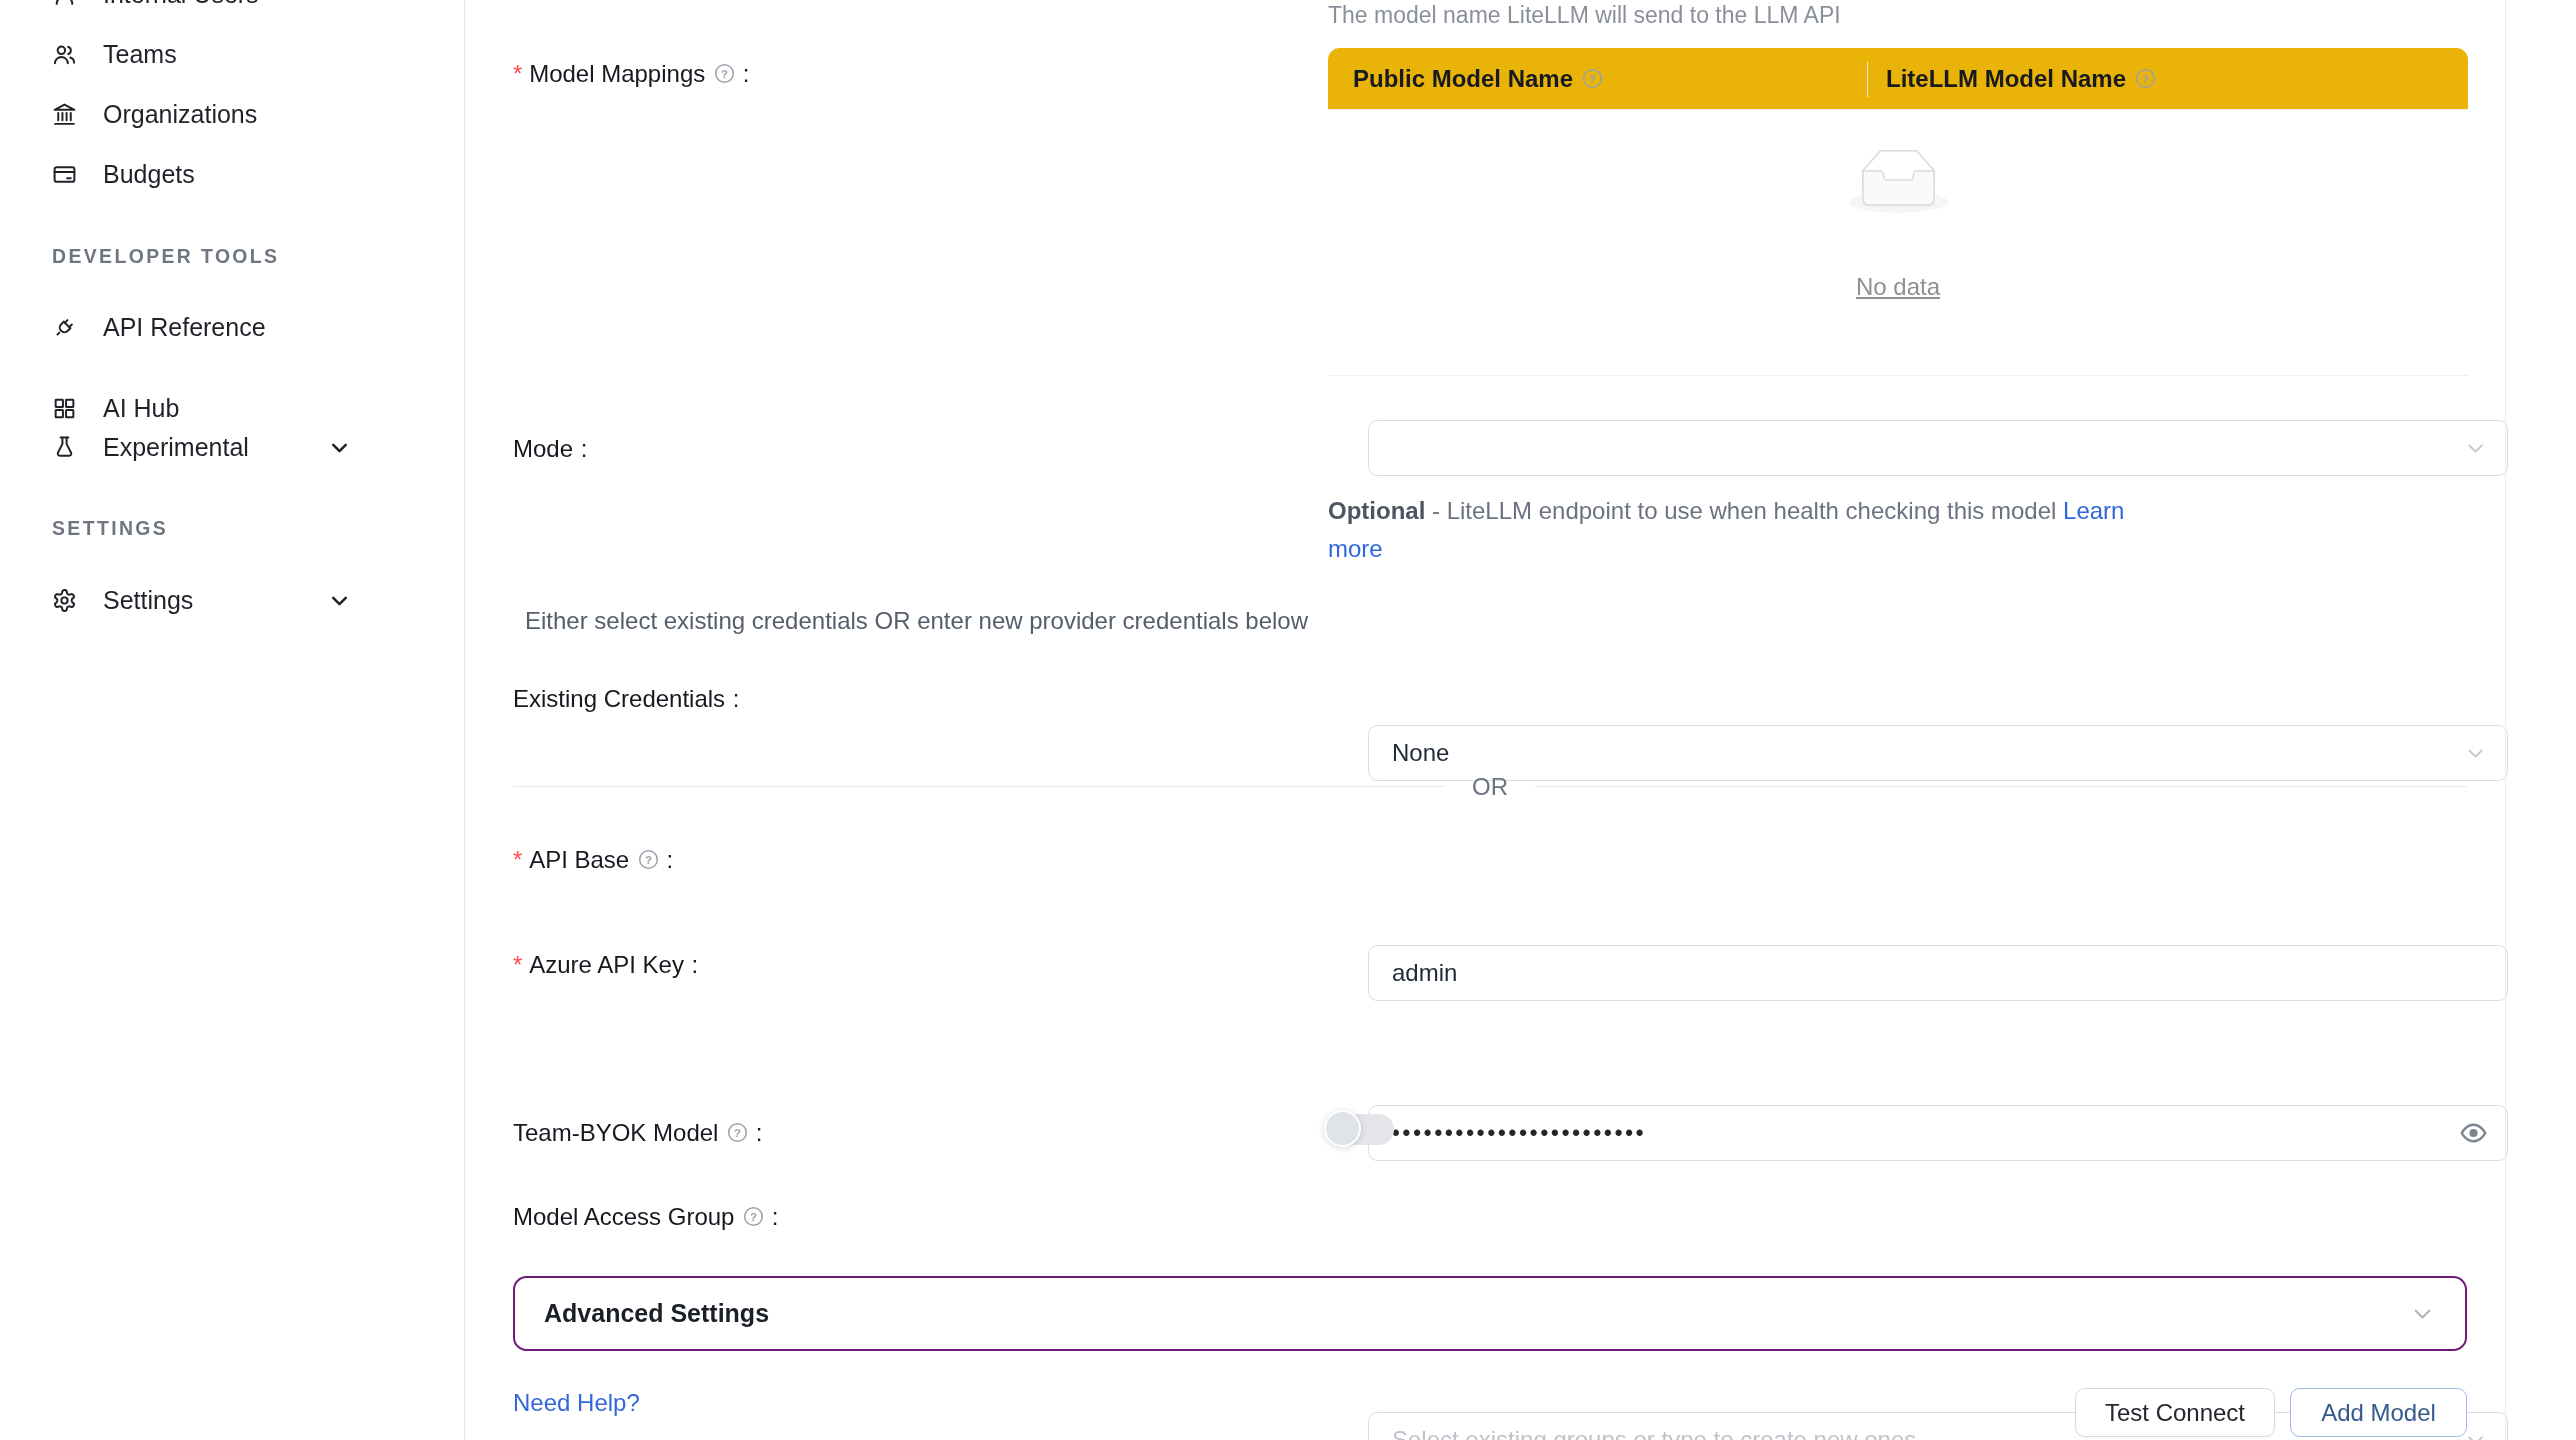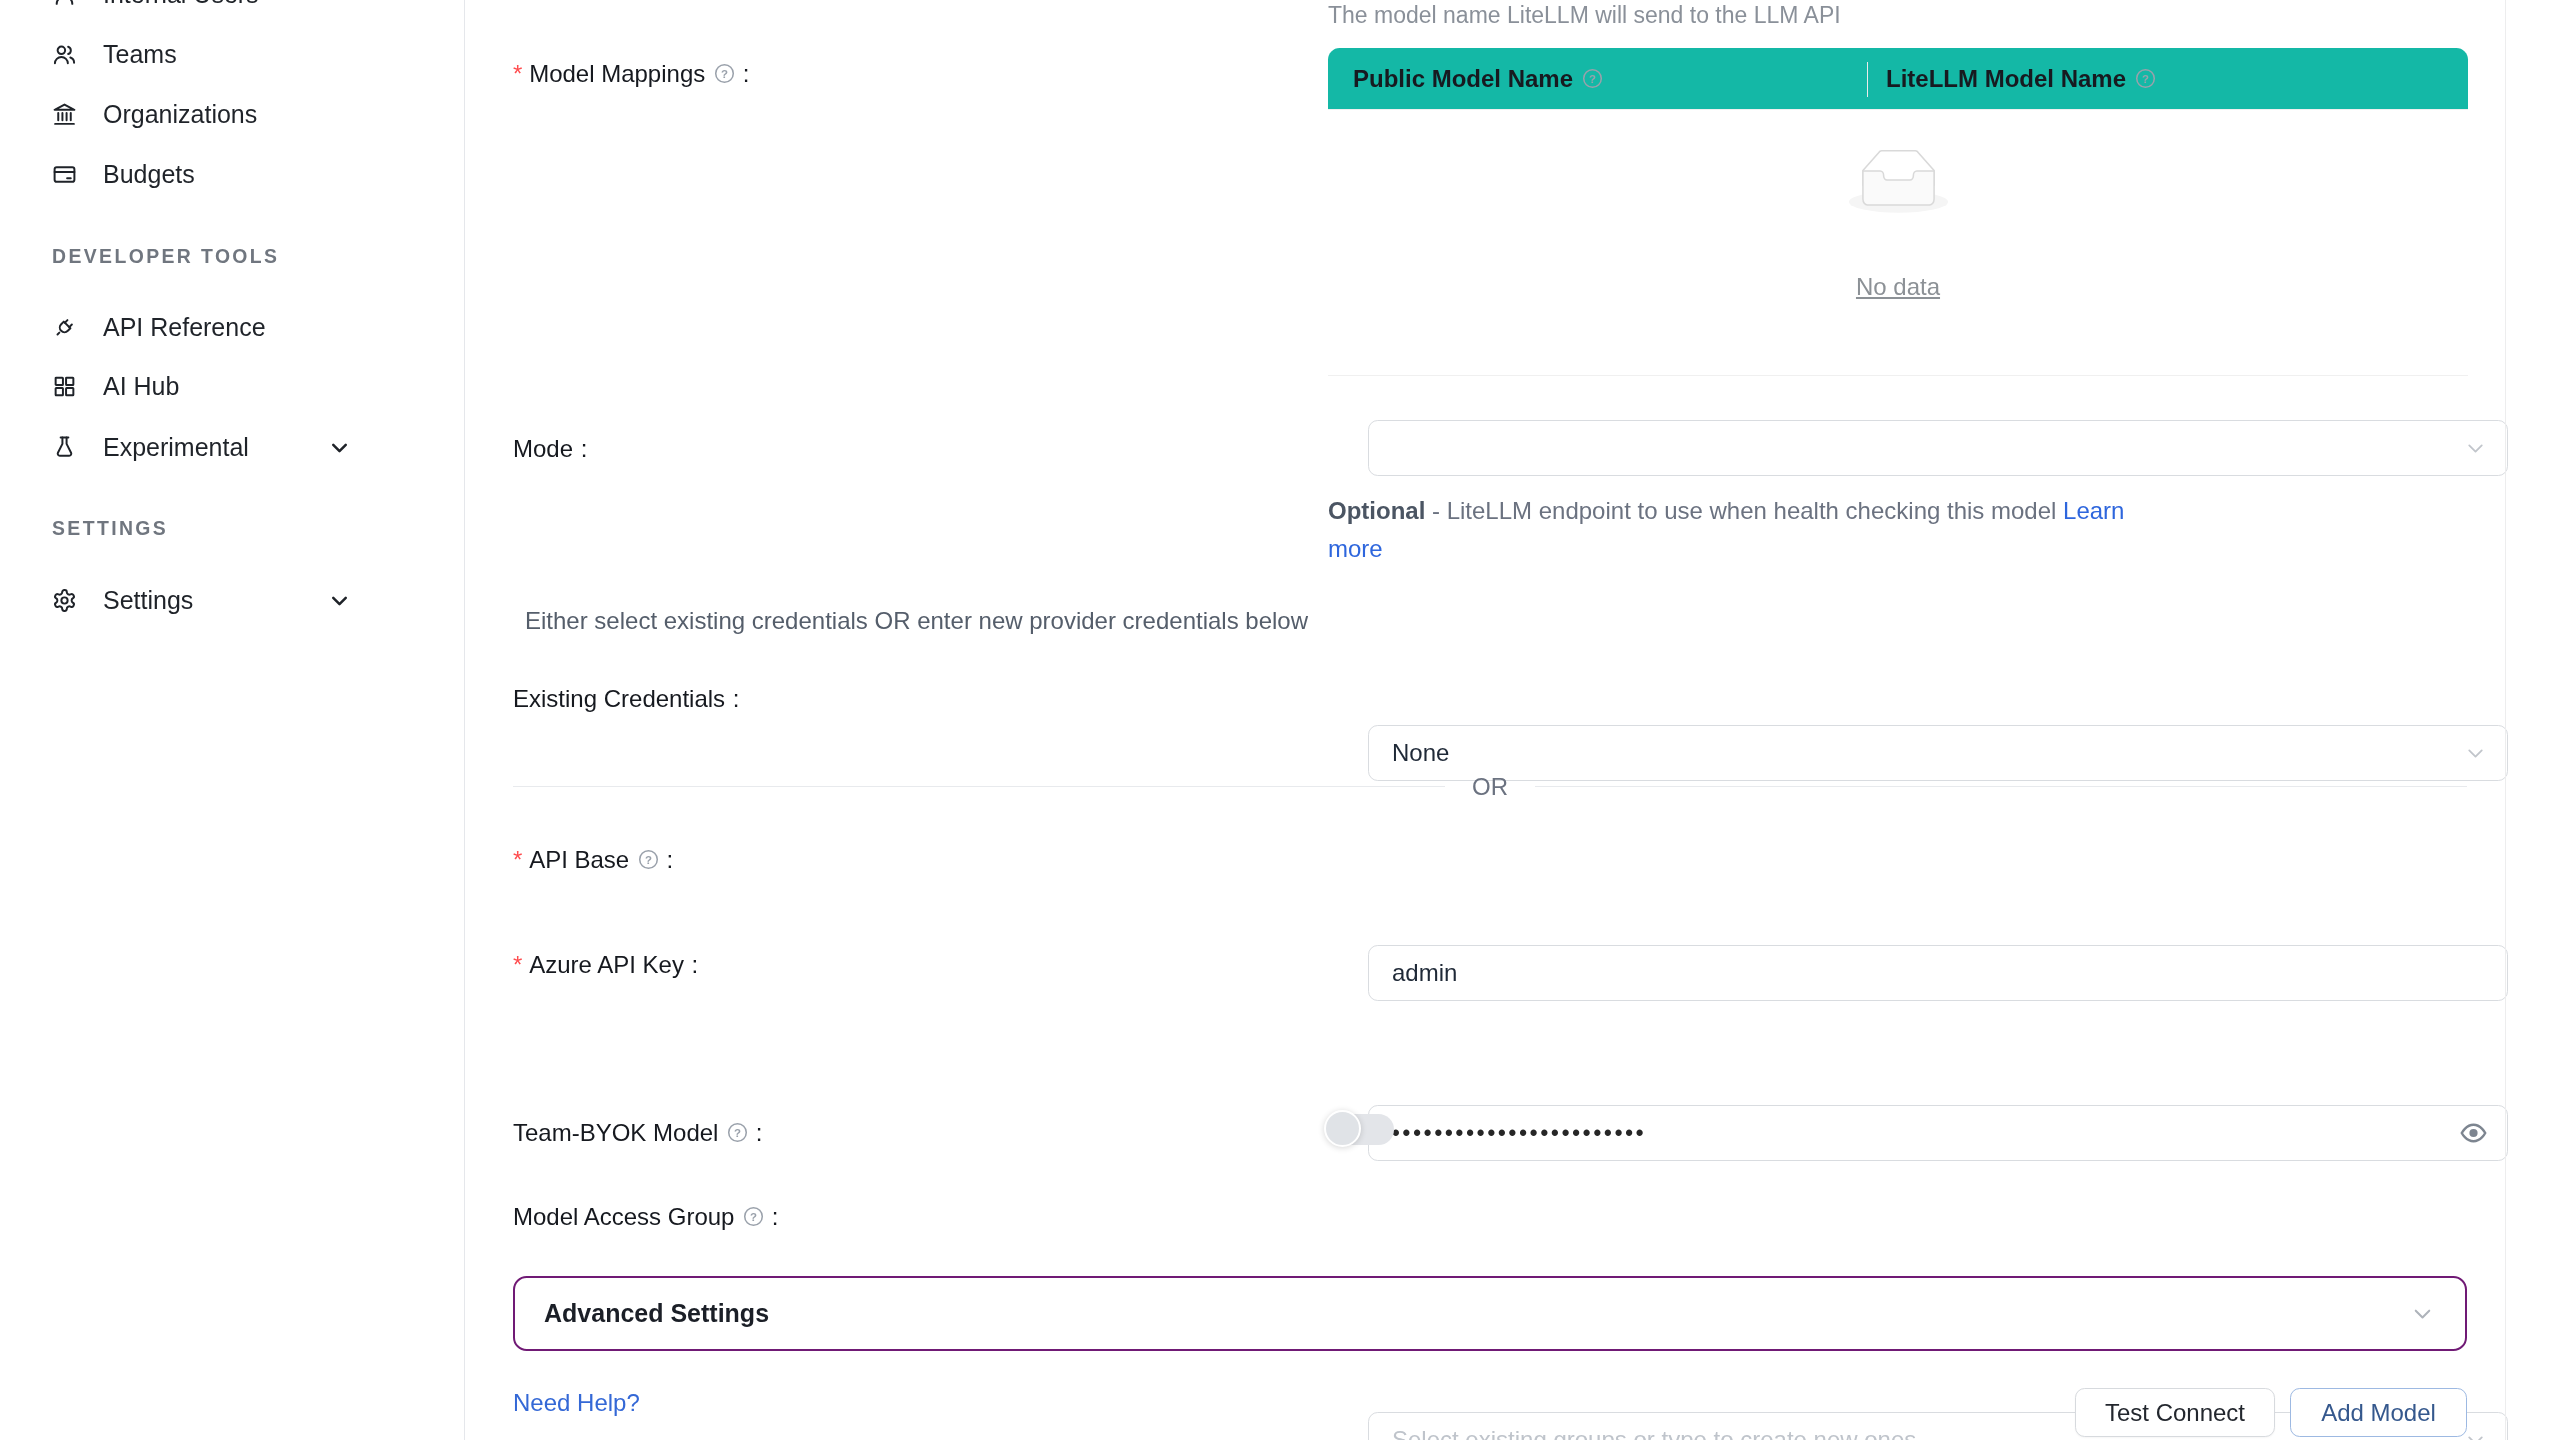--- a/index.html
+++ b/index.html
@@ -20,21 +20,21 @@
   .abs{position:absolute;}
   .help-top{left:863px;top:1.9px;font-size:23px;color:#8a9099;white-space:nowrap;}
   
   .f-label{height:31px;line-height:31px;font-size:24px;color:#16191f;display:flex;align-items:center;white-space:nowrap;}
   .req{color:#ff4d4f;margin-right:6.8px;font-size:24px;}
   .colon{margin-left:7.7px;}
   .qicon{margin-left:8.7px;display:inline-flex;}
   .qicon svg{width:21px;height:21px;}
   
   .mtable{left:863px;top:48px;width:1140px;}
-  .mtable-head{position:relative;height:61px;background:#14b8a6;border-bottom:1px solid #f0f0f0;border-radius:11.6px 11.6px 0 0;text-decoration:underline;}
+  .mtable-head{position:relative;height:61px;background:#eab308;border-bottom:1px solid #f0f0f0;border-radius:11.6px 11.6px 0 0;text-decoration:underline;}
   .th{position:absolute;top:0;height:61px;display:flex;align-items:center;font-size:24px;font-weight:700;color:#171a20;white-space:nowrap;}
   .th-sep{position:absolute;left:539px;top:13.6px;width:1px;height:35px;background:#ebebeb;}
   .mtable-body{position:relative;height:265px;background:#fff;border-bottom:1px solid #f0f0f0;}
   .empty-icon{position:absolute;left:521px;top:39px;}
   .no-data{position:absolute;left:0;top:163px;width:1140px;text-align:center;font-size:24px;color:#8c9196;text-decoration:underline;}
   
   .ctl{position:absolute;left:863px;width:1140px;box-sizing:border-box;margin-left:40px;}
   .select,.tinput{height:56px;background:#fff;border:1px solid #d9dce0;border-radius:9.7px;display:flex;align-items:center;padding:0 23px;font-size:24px;color:#1f2937;position:relative;cursor:pointer;}
   .tinput{cursor:text;}
   .placeholder{color:#bfc4cb;}
@@ -126,21 +126,21 @@
               <path d="M12 21.5V19"></path>
               <path d="M9 8.5V5"></path>
               <path d="M15 8.5V5"></path>
               <path d="M7.5 8.5h9v3.5a4.5 4.5 0 0 1-9 0V8.5z"></path>
             </g>
           </svg>
       </span>
       <span class="nav-label">API Reference</span>
     </div>
 
-    <div class="nav-item" style="top:356px">
+    <div class="nav-item" style="top:378px">
       <span class="nav-icon">
         <svg viewBox="0 0 24 24" fill="none" stroke="currentColor" stroke-width="1.9" stroke-linejoin="round">
             <rect x="3.5" y="3.5" width="7" height="7" rx="0.5"></rect>
             <rect x="13.5" y="3.5" width="7" height="7" rx="0.5"></rect>
             <rect x="3.5" y="13.5" width="7" height="7" rx="0.5"></rect>
             <rect x="13.5" y="13.5" width="7" height="7" rx="0.5"></rect>
           </svg>
       </span>
       <span class="nav-label">AI Hub</span>
     </div>

